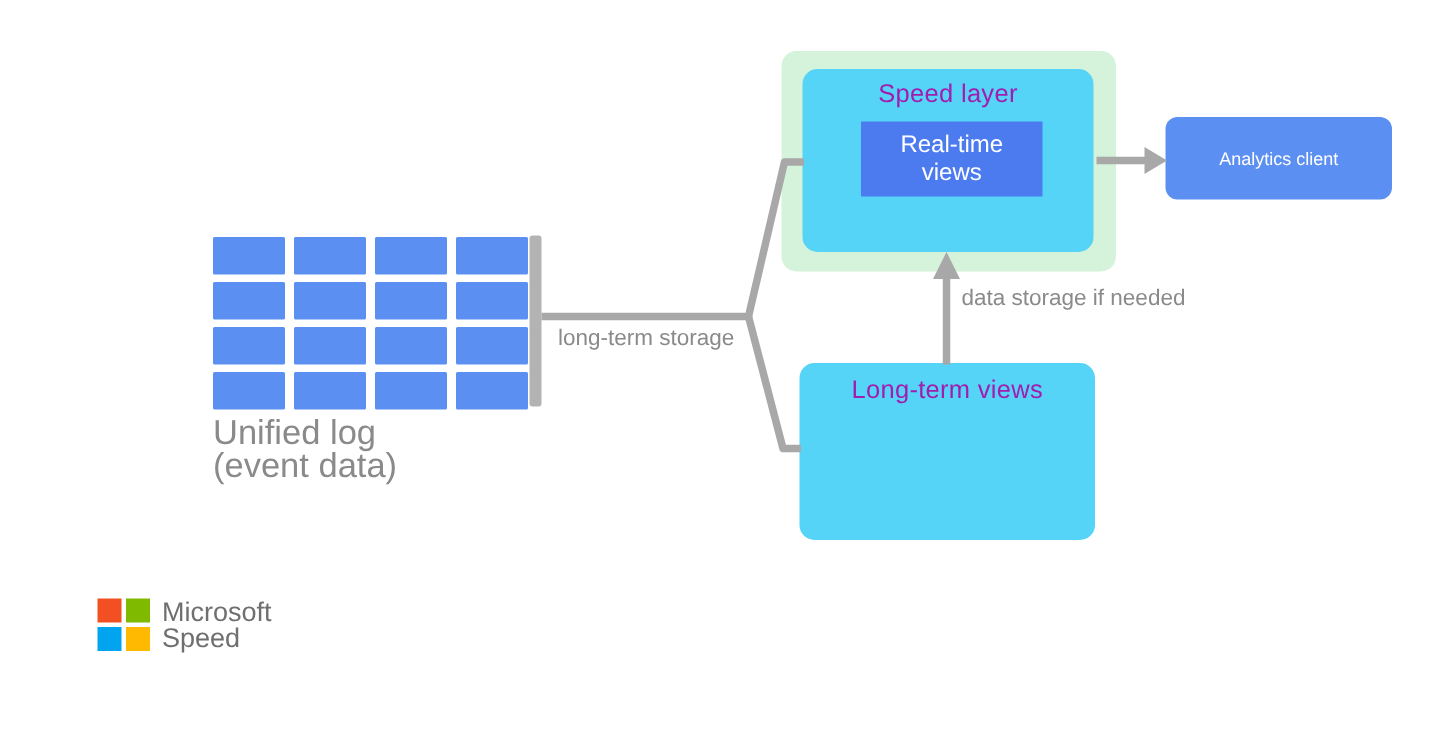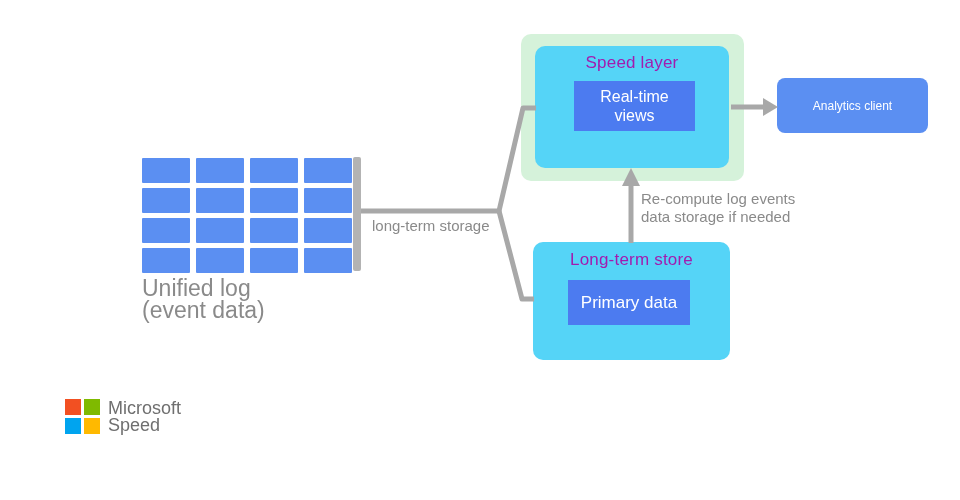--- a/index.html
+++ b/index.html
@@ -109,29 +109,25 @@
   <div class="abs speed-outer"></div>
   <div class="abs speed-inner">
     <div class="box-title">Speed layer</div>
   </div>
   <div class="abs pill realtime-pill">
     <span>Real-time</span>
     <span>views</span>
   </div>
 
   <div class="abs annotation recompute-annotation">
-    <div>Re-compute log events</div>
     <div>data storage if needed</div>
   </div>
 
   <div class="abs lts-box">
-    <div class="box-title">Long-term store</div>
-  </div>
-  <div class="abs pill primary-pill">
-    <span>Primary data</span>
+    <div class="box-title">Long-term views</div>
   </div>
 
   <div class="abs analytics-box">
     <span>Analytics client</span>
   </div>
 
   <svg class="abs overlay" viewBox="0 0 960 500" xmlns="http://www.w3.org/2000/svg">
     <rect class="log-bar" x="353" y="157" width="8" height="114" rx="2"></rect>
     <polyline class="connector" points="361,211 499,211 523,108 536,108"></polyline>
     <polyline class="connector" points="499,211 522,299 534,299"></polyline>

